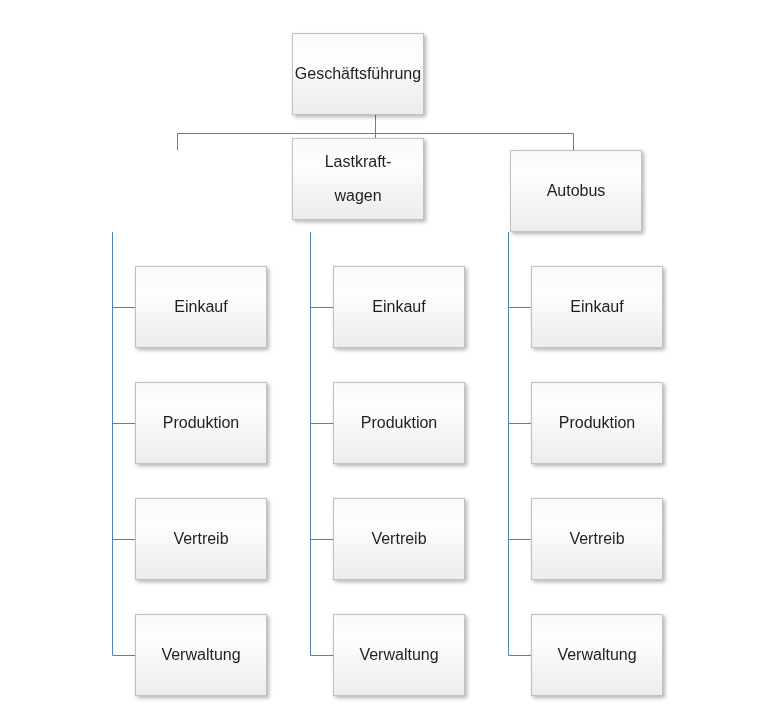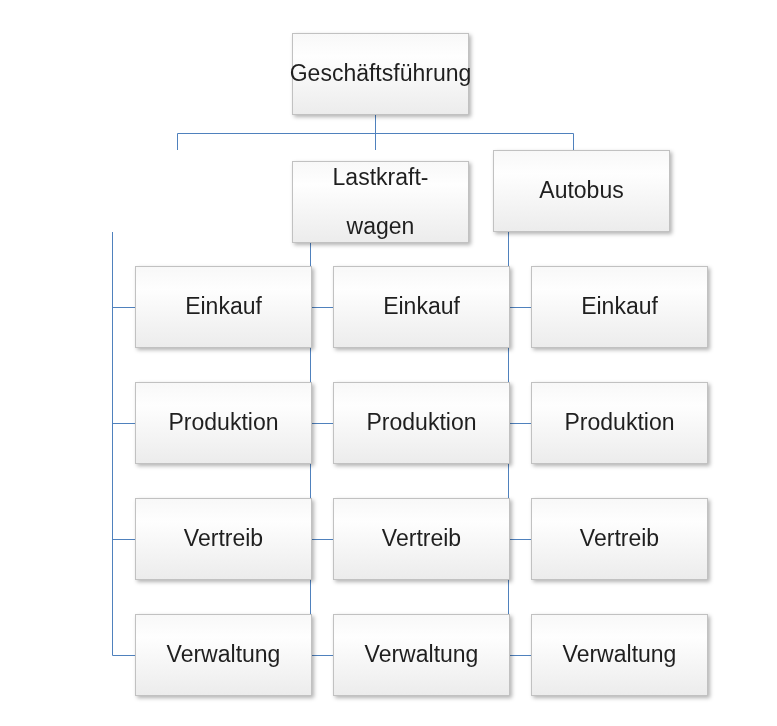--- a/index.html
+++ b/index.html
@@ -16,31 +16,31 @@
     overflow: hidden;
   }
   #connectors {
     position: absolute;
     left: 0;
     top: 0;
     z-index: 1;
   }
   .node {
     position: absolute;
-    width: 177px;
+    width: 132px;
     height: 82px;
     box-sizing: border-box;
     border: 1px solid #c1c1c1;
     background: linear-gradient(180deg, #f8f8f8 0%, #fefefe 28%, #ececec 100%);
     box-shadow: 2px 2px 4px rgba(0,0,0,0.30);
     display: flex;
     align-items: center;
     justify-content: center;
     text-align: center;
-    font-size: 23px;
+    font-size: 16px;
     color: #1f1f1f;
     white-space: pre-line;
     z-index: 2;
     line-height: 1.45;
   }
   .node--tight { line-height: 1.6; }
   .node--loose { line-height: 2.15; }
 </style>
 </head>
 <body>
@@ -70,23 +70,23 @@
       <line x1="508.5" y1="232" x2="508.5" y2="655.5"></line>
       <line x1="508.5" y1="307.5" x2="531" y2="307.5"></line>
       <line x1="508.5" y1="423.5" x2="531" y2="423.5"></line>
       <line x1="508.5" y1="539.5" x2="531" y2="539.5"></line>
       <line x1="508.5" y1="655.5" x2="531" y2="655.5"></line>
     </g>
   </svg>
 
   <div class="node" style="left:292px; top:33px">Geschäftsführung</div>
 
-  <div class="node node--loose" style="left:292px; top:161px">Lastkraft-
+  <div class="node node--loose" style="left:292px; top:138px">Lastkraft-
 wagen</div>
-  <div class="node" style="left:493px; top:150px">Autobus</div>
+  <div class="node" style="left:510px; top:150px">Autobus</div>
 
   <div class="node" style="left:135px; top:266px">Einkauf</div>
   <div class="node" style="left:135px; top:382px">Produktion</div>
   <div class="node" style="left:135px; top:498px">Vertreib</div>
   <div class="node" style="left:135px; top:614px">Verwaltung</div>
 
   <div class="node" style="left:333px; top:266px">Einkauf</div>
   <div class="node" style="left:333px; top:382px">Produktion</div>
   <div class="node" style="left:333px; top:498px">Vertreib</div>
   <div class="node" style="left:333px; top:614px">Verwaltung</div>

